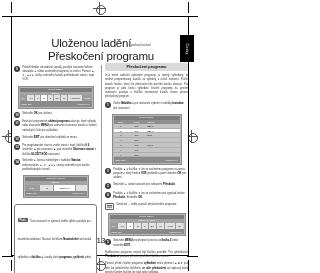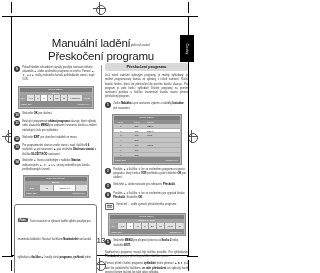--- a/index.html
+++ b/index.html
@@ -142,21 +142,21 @@
   </div>
 
 <div class="page">
 
   <div class="sidetab">
     <span>Česky</span>
   </div>
 
   <div class="titlewrap">
     <div class="t1">
-      <span>Manuální ladění</span><span class="sup">pokračování</span>
+      <span>Uloženou ladění</span><span class="sup">pokračování</span>
     </div>
     <div class="t2">Přeskočení programu</div>
   </div>
 
   <div class="cols">
     <div class="divider"></div>
 
     <div class="col colL">
 
       <div class="step">

